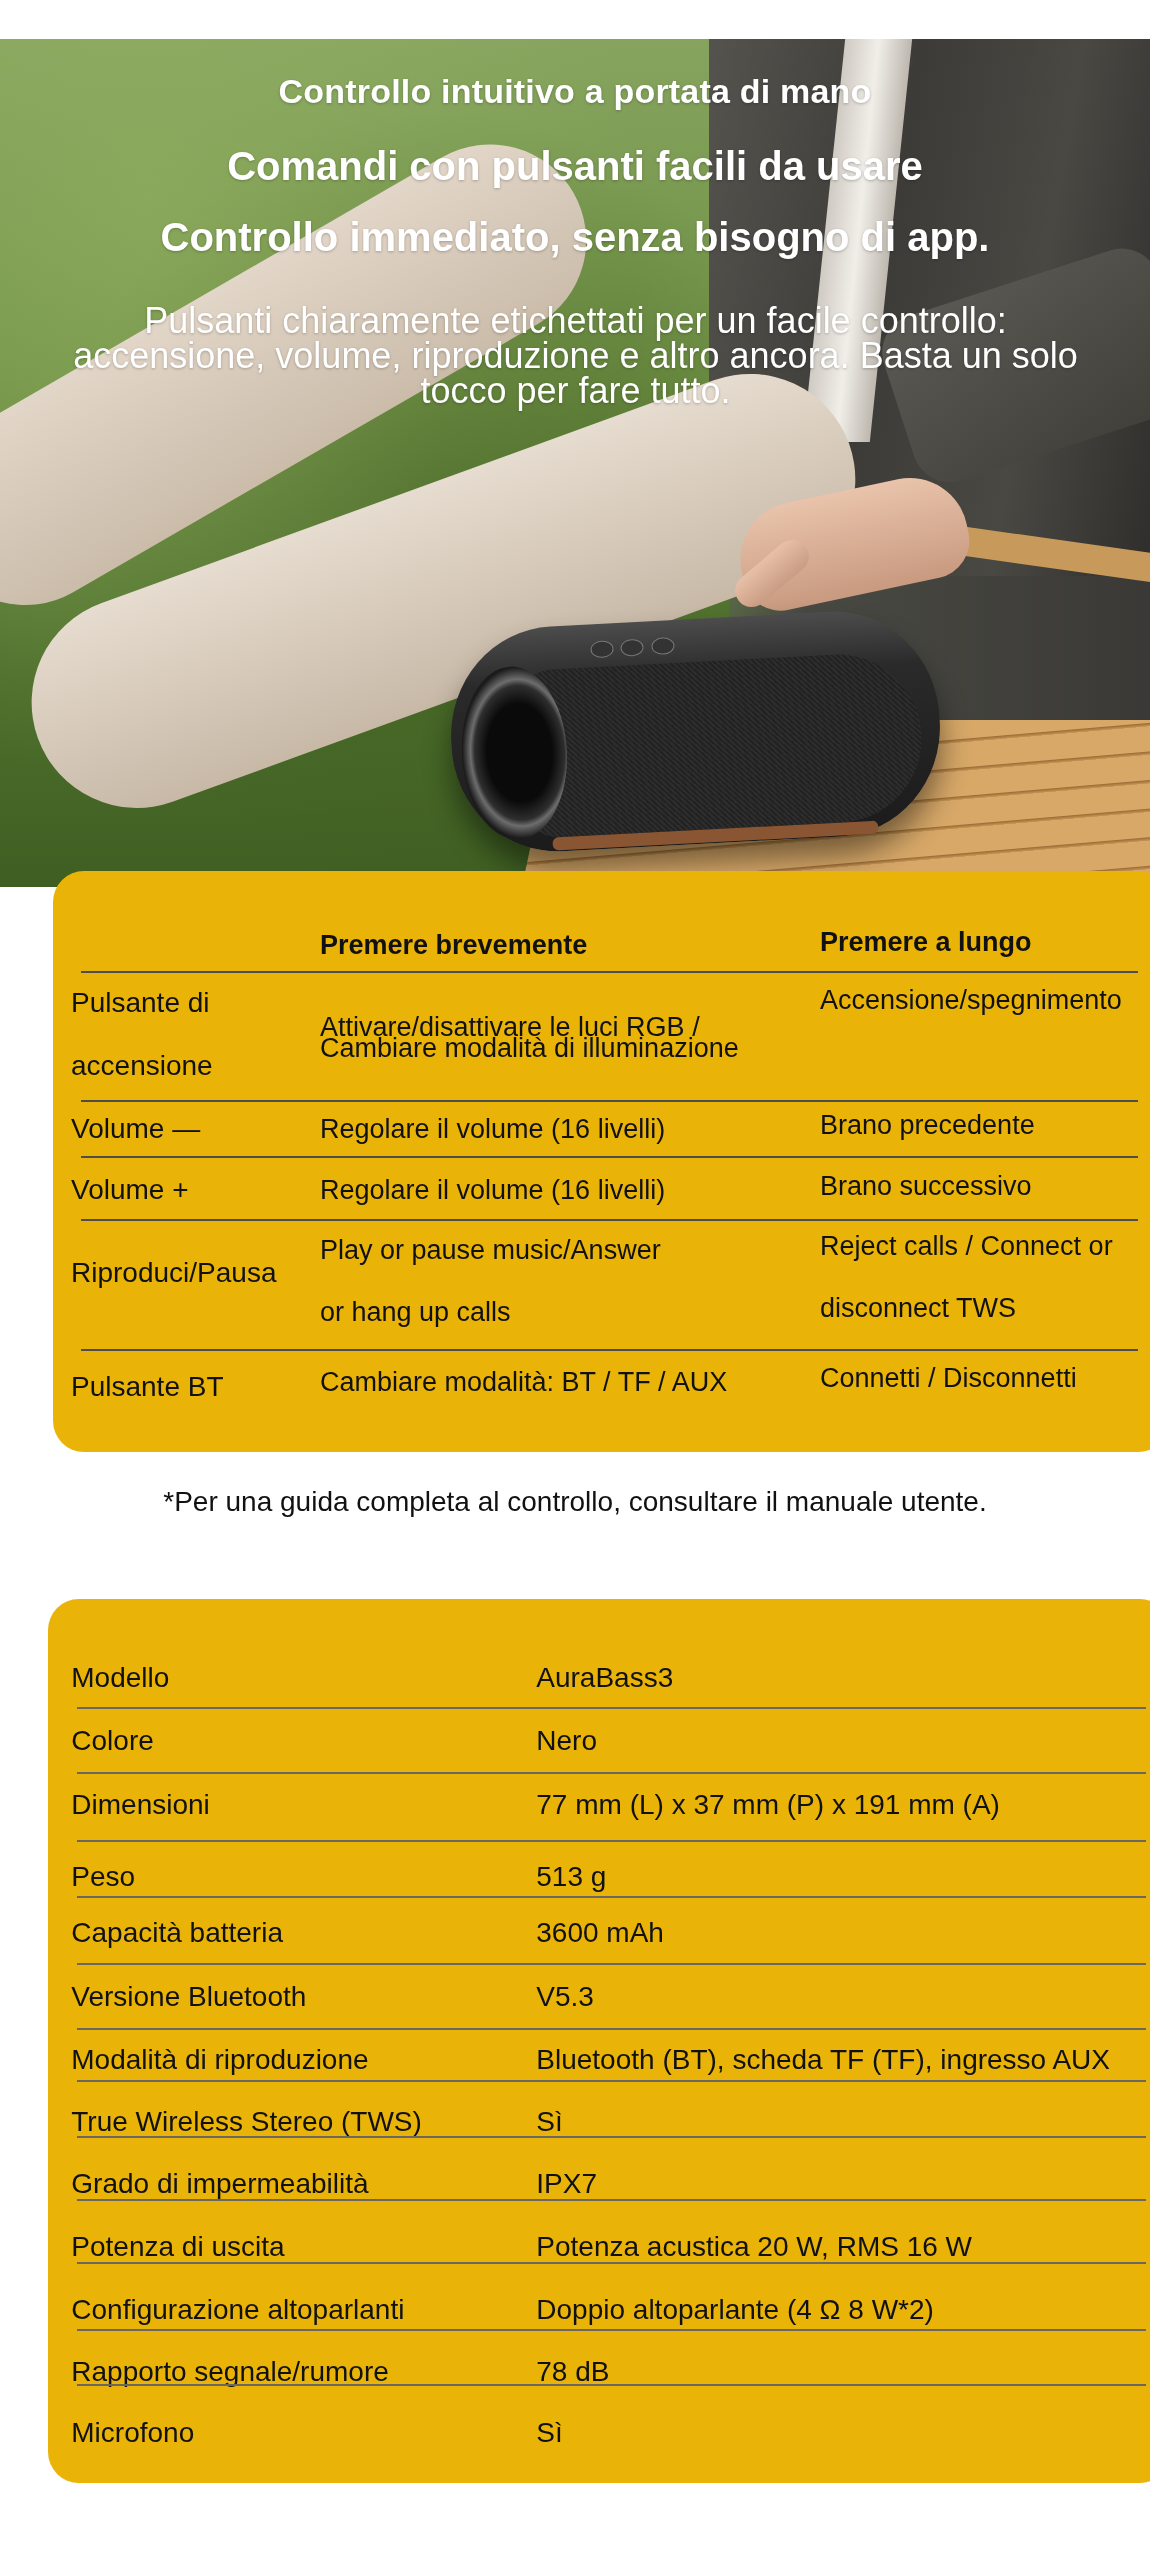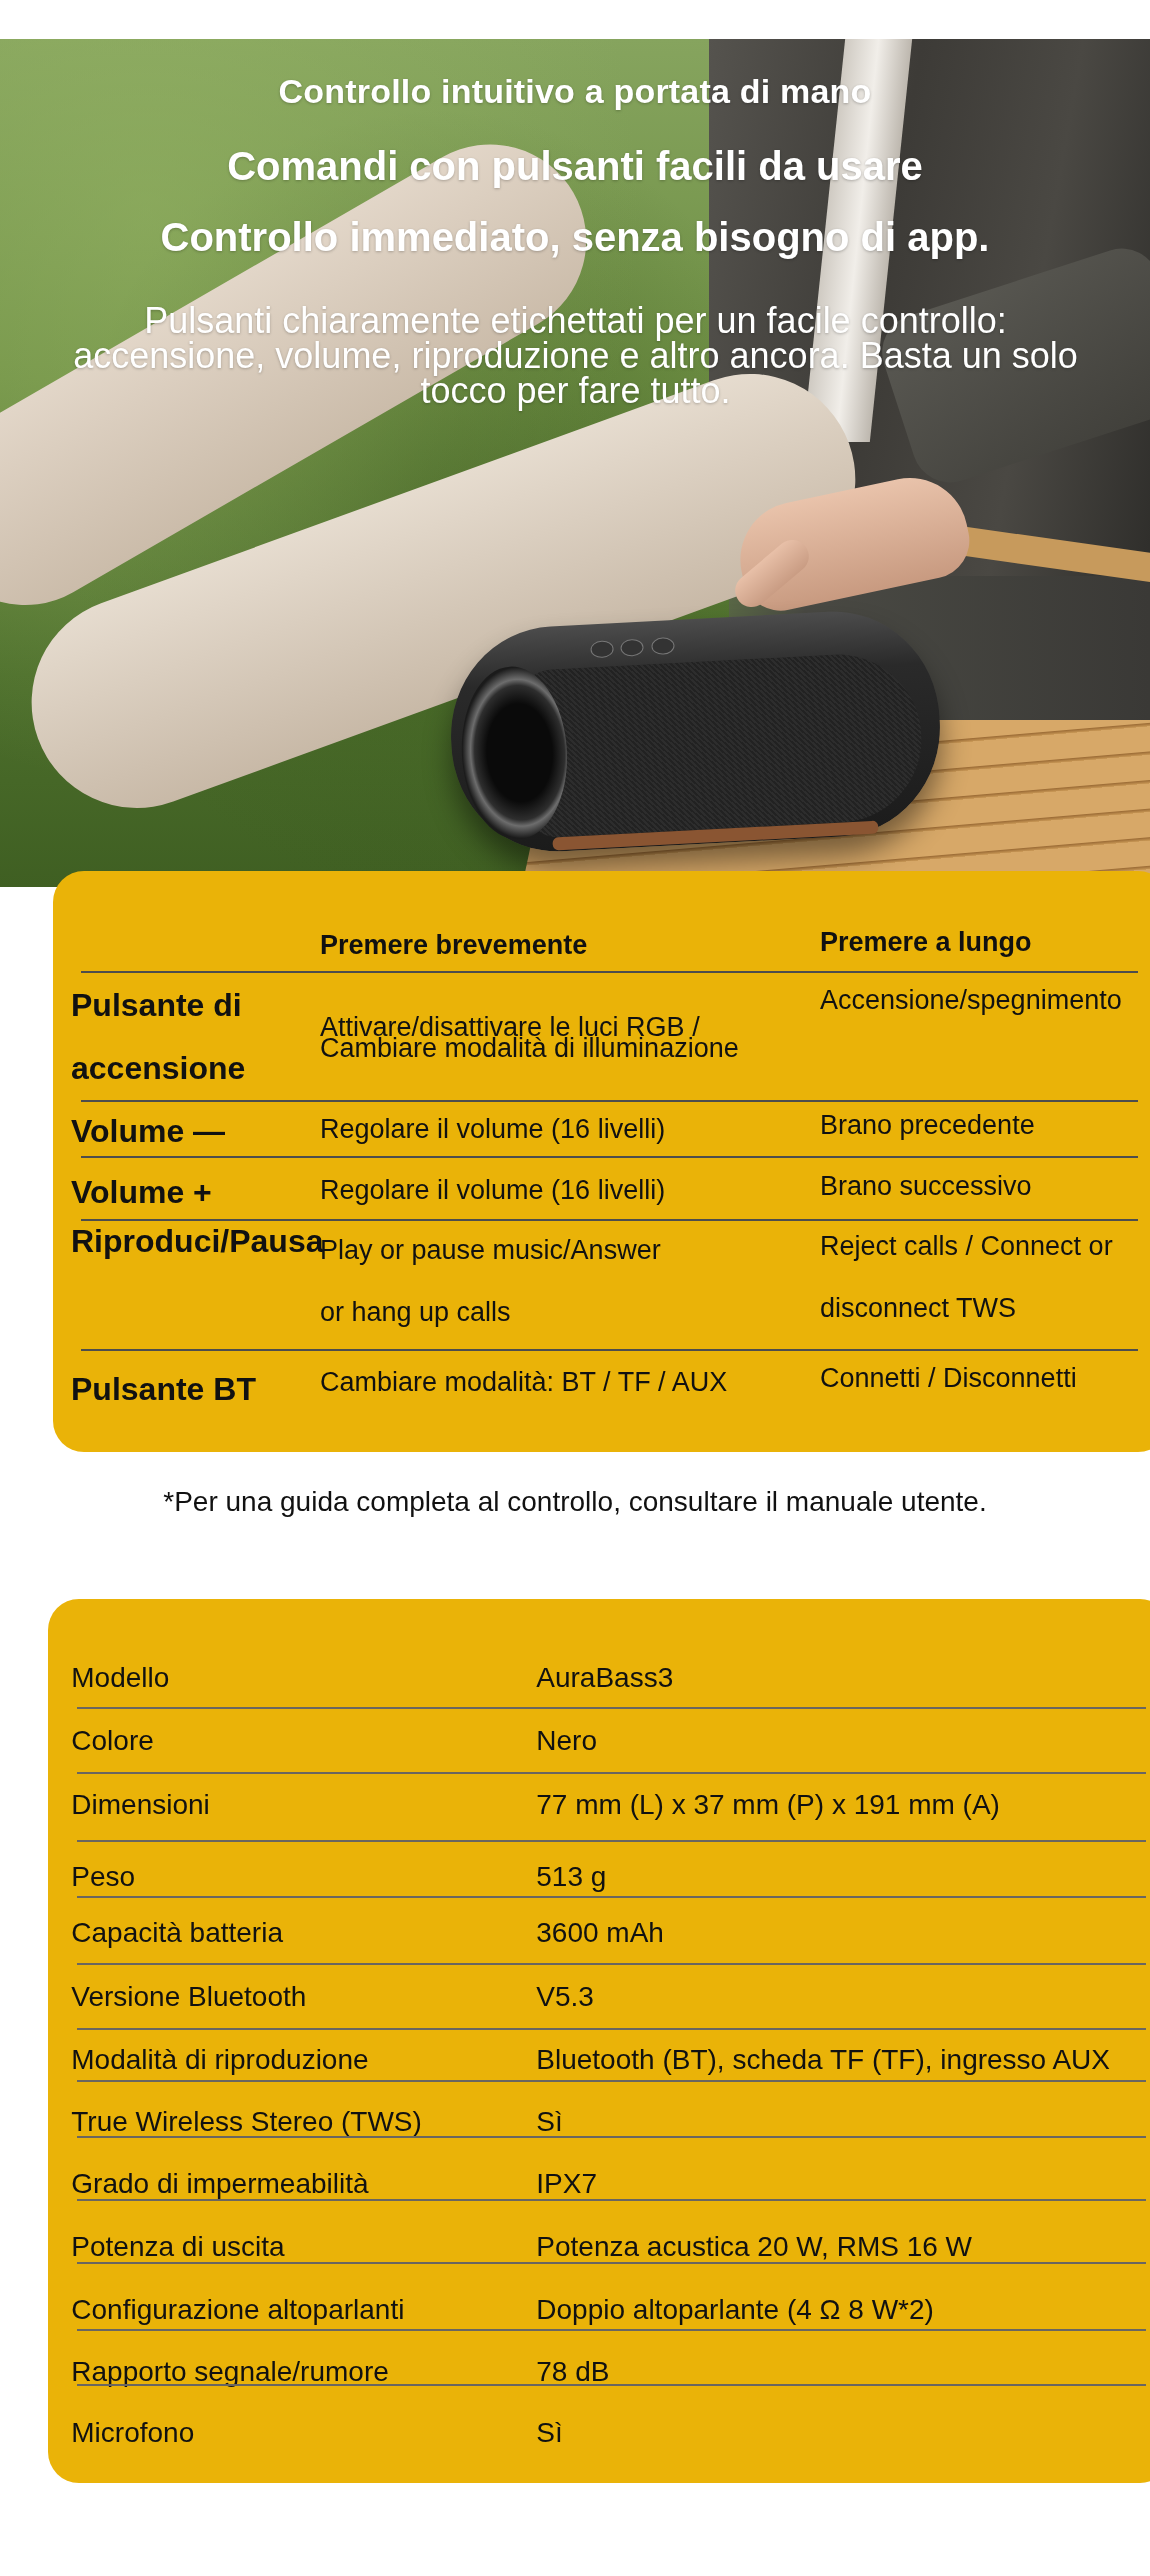--- a/index.html
+++ b/index.html
@@ -46,21 +46,21 @@
   .hero-sub2 { position: absolute; left: 0; width: 1150px; top: 176px; font-size: 40px; font-weight: bold; }
   .hero-desc { position: absolute; left: 58px; width: 1035px; top: 264px; font-size: 36px; line-height: 35px; }
 
   
   .card { position: absolute; background: #eab308; border-radius: 31px; margin-left: 32px; }
   .controls-card { left: 21px; top: 871px; width: 1116px; height: 581px; }
   .specs-card { left: 16.3px; top: 1599px; width: 1123px; height: 884px; text-align: center; }
 
   .ctl-head { position: absolute; font-size: 27px; font-weight: bold; color: #111; }
   .ctl-line { position: absolute; left: 28px; width: 1057px; height: 1.9px; background: #4d4d4d; }
-  .ctl-label { position: absolute; left: 18px; font-size: 32px; font-weight: bold; color: #111; }
+  .ctl-label { position: absolute; left: 18px; font-size: 28px; font-weight: normal; color: #111; }
   .ctl-cell { position: absolute; font-size: 27px; color: #111; line-height: 29px; }
   .ctl-cell.short { left: 267px; }
   .ctl-cell.long { left: 767px; }
 
   .footnote { position: absolute; left: 0; width: 1150px; top: 1486px; text-align: center; font-size: 28px; color: #111; }
 
   .spec-row { position: absolute; left: 0; width: 1123px; height: 63px; }
   .spec-key { position: absolute; left: 23px; top: 13.4px; font-size: 28px; color: #111; }
   .spec-val { position: absolute; left: 488px; top: 13.4px; font-size: 28px; color: #111; white-space: nowrap; }
   .spec-line { position: absolute; left: 29px; width: 1069px; height: 1.9px; background: #6a6660; }
@@ -120,21 +120,21 @@
   <div class="ctl-line" style="top:285px;"></div>
 
   <div>
     <div class="ctl-label" style="top:303px;">Volume +</div>
     <div class="ctl-cell short" style="top:305px;">Regolare il volume (16 livelli)</div>
     <div class="ctl-cell long" style="top:301px;">Brano successivo</div>
   </div>
   <div class="ctl-line" style="top:348px;"></div>
 
   <div>
-    <div class="ctl-label" style="top:352px;">Riproduci/Pausa</div>
+    <div class="ctl-label" style="top:386px;">Riproduci/Pausa</div>
     <div class="ctl-cell short" style="top:365px;">Play or pause music/Answer</div>
     <div class="ctl-cell short" style="top:427px;">or hang up calls</div>
     <div class="ctl-cell long" style="top:361px;">Reject calls / Connect or</div>
     <div class="ctl-cell long" style="top:423px;">disconnect TWS</div>
   </div>
   <div class="ctl-line" style="top:478px;"></div>
 
   <div>
     <div class="ctl-label" style="top:500px;">Pulsante BT</div>
     <div class="ctl-cell short" style="top:497px;">Cambiare modalità: BT / TF / AUX</div>

